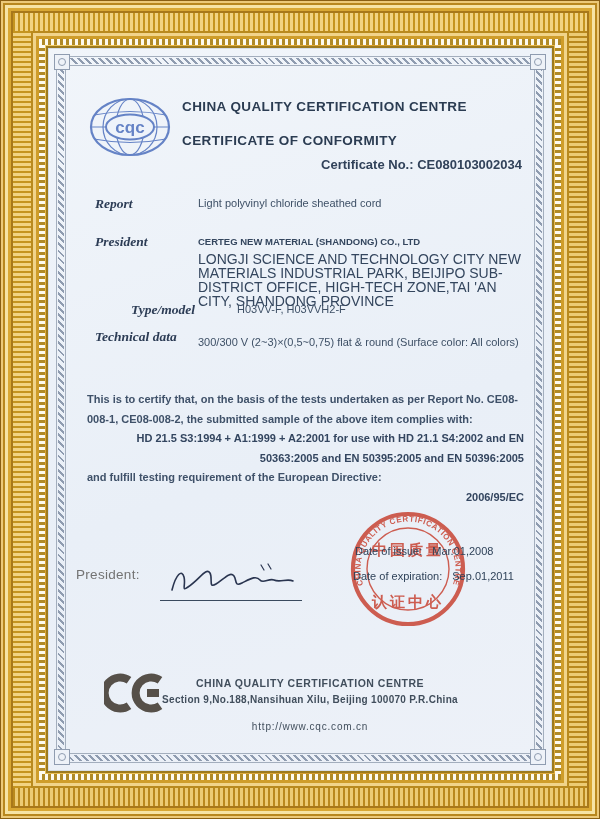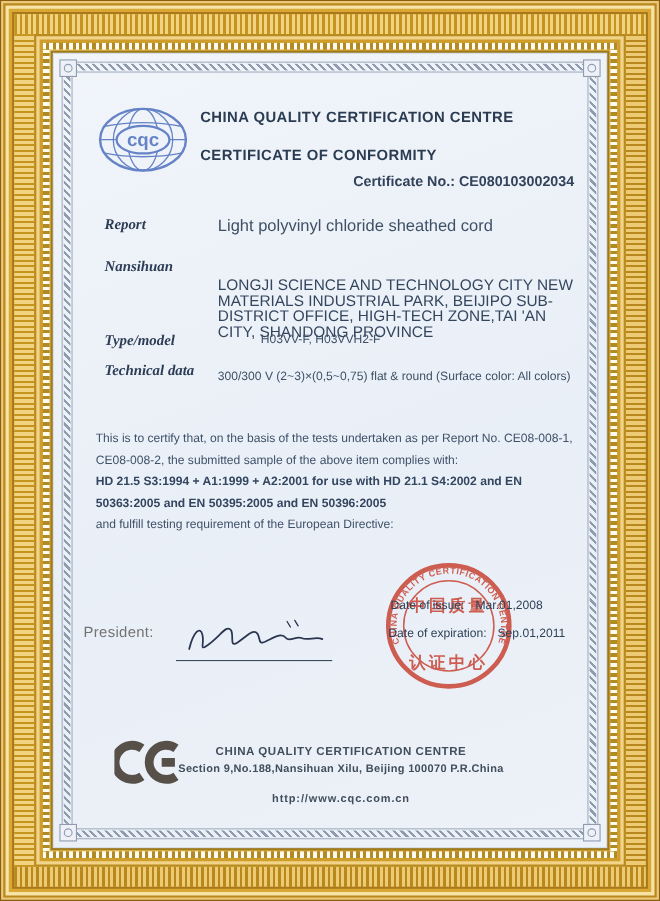--- a/index.html
+++ b/index.html
@@ -47,46 +47,46 @@
   .abs { position:absolute; z-index:5; }
   .org-title  { left:182px; top:99px;  font-size:13.5px; font-weight:bold; letter-spacing:.4px; color:#2b3c52; }
   .doc-title  { left:182px; top:133px; font-size:13.5px; font-weight:bold; letter-spacing:.4px; color:#2b3c52; }
   .cert-no    { right:78px; top:157px; font-size:13px; font-weight:bold; color:#31425a; }
 
   .flabel { position:absolute; left:95px; width:100px;
     font-family:"Liberation Serif", serif; font-style:italic; font-weight:bold;
     font-size:13.5px; color:#2c3c55; z-index:5; }
   .fvalue { position:absolute; left:198px; width:334px; color:#3e5066; z-index:5; }
 
-  .v-product { top:197px; font-size:15px; }
+  .v-product { top:197px; font-size:11px; }
   .v-app-name { top:236px; font-size:9.5px; font-weight:bold; color:#34465e; }
   .v-app-addr { top:252px; font-size:14px; line-height:14px; color:#34465e; }
   .v-type { top:303px; font-size:11px;padding-left:39px; }
   .v-tech { top:331px; font-size:11px; line-height:23px; }
 
   .certify { left:87px; top:390px; width:437px; font-size:11px; line-height:19.5px; color:#3f5169; }
-  .certify p { margin:0; }
-  .certify .strong { font-weight:bold; text-align:left; color:#33455f; }
+  .certify p { margin:0;font-weight:bold; }
+  .certify .strong { font-weight:bold; text-align:right; color:#33455f; }
 
   .date-row { font-size:11px; color:#2f4259; white-space:nowrap; }
   .date-row .val { margin-left:10px; }
   .d-issue { left:355px; top:545px; }
   .d-exp   { left:353px; top:570px; }
 
   .president { left:76px; top:567px; font-size:13.5px; color:#737373; letter-spacing:.3px; }
   .sig-line  { left:160px; top:600px; width:142px; border-top:1.5px solid #3a4a5e; height:0; }
   .sig-svg   { left:166px; top:558px; }
 
   .stamp-svg { left:350px; top:511px; z-index:4; opacity:.88; }
 
   .ce-svg { left:104px; top:670px; }
   .footer-text { left:140px; top:677px; width:340px; text-align:center; color:#414e5c; }
   .f-org  { font-size:10.5px; font-weight:bold; letter-spacing:.5px; margin:0 0 5px 0; }
   .f-addr { font-size:10px;   font-weight:bold; letter-spacing:.3px; margin:0 0 11px 0; }
-  .f-url  { font-size:10px;   font-weight:bold; letter-spacing:.8px; margin:16px; }
+  .f-url  { font-size:10px;   font-weight:normal; letter-spacing:.8px; margin:16px; }
 
   .cjk { font-family:"DejaVu Sans", sans-serif; }
 </style>
 </head>
 <body>
 
 <div class="page">
 
   <div class="frame"></div>
   <div class="rib t"></div>
@@ -124,33 +124,35 @@
   <div class="abs org-title">CHINA QUALITY CERTIFICATION CENTRE</div>
   <div class="abs doc-title">CERTIFICATE OF CONFORMITY</div>
   <div class="abs cert-no">
     <span>Certificate No.:</span>
     <span>CE080103002034</span>
   </div>
 
   <div class="flabel" style="top:196px;">Report</div>
   <div class="fvalue v-product">Light polyvinyl chloride sheathed cord</div>
 
-  <div class="flabel" style="top:234px;">Nansihuan</div>
+  <div class="flabel" style="top:234px;">President</div>
+  <div class="fvalue v-app-name">CERTEG NEW MATERIAL (SHANDONG) CO., LTD</div>
   <div class="fvalue v-app-addr">LONGJI SCIENCE AND TECHNOLOGY CITY NEW MATERIALS INDUSTRIAL PARK, BEIJIPO SUB-DISTRICT OFFICE, HIGH-TECH ZONE,TAI 'AN CITY,  SHANDONG PROVINCE</div>
 
-  <div class="flabel" style="top:302px;">Type/model</div>
+  <div class="flabel" style="top:302px;text-align:right;">Type/model</div>
   <div class="fvalue v-type">H03VV-F, H03VVH2-F</div>
 
   <div class="flabel" style="top:329px;">Technical data</div>
   <div class="fvalue v-tech">300/300 V (2~3)×(0,5~0,75) flat &amp; round (Surface color: All colors)</div>
 
   <div class="abs certify">
     <p>This is to certify that, on the basis of the tests undertaken as per Report No. CE08-008-1, CE08-008-2, the submitted sample of the above item complies with:</p>
     <p class="strong">HD 21.5 S3:1994 + A1:1999 + A2:2001 for use with HD 21.1 S4:2002 and EN 50363:2005 and EN 50395:2005 and EN 50396:2005</p>
     <p>and fulfill testing requirement of the European Directive:</p>
+    <p class="strong">2006/95/EC</p>
   </div>
 
   <svg class="abs stamp-svg" width="116" height="116" viewBox="0 0 116 116">
     <circle cx="58" cy="58" r="55" fill="none" stroke="#c9493a" stroke-width="4.2"></circle>
     <circle cx="58" cy="58" r="41" fill="none" stroke="#c9493a" stroke-width="1.4"></circle>
     <defs>
       <path id="ringpath" d="M 16.9,81.8 A 47.5,47.5 0 1 1 99.1,81.8" fill="none"></path>
     </defs>
     <text font-size="8" font-weight="bold" fill="#c9493a" letter-spacing="0.6">
       <textPath href="#ringpath" startOffset="50%" text-anchor="middle">CHINA QUALITY CERTIFICATION CENTRE</textPath>

